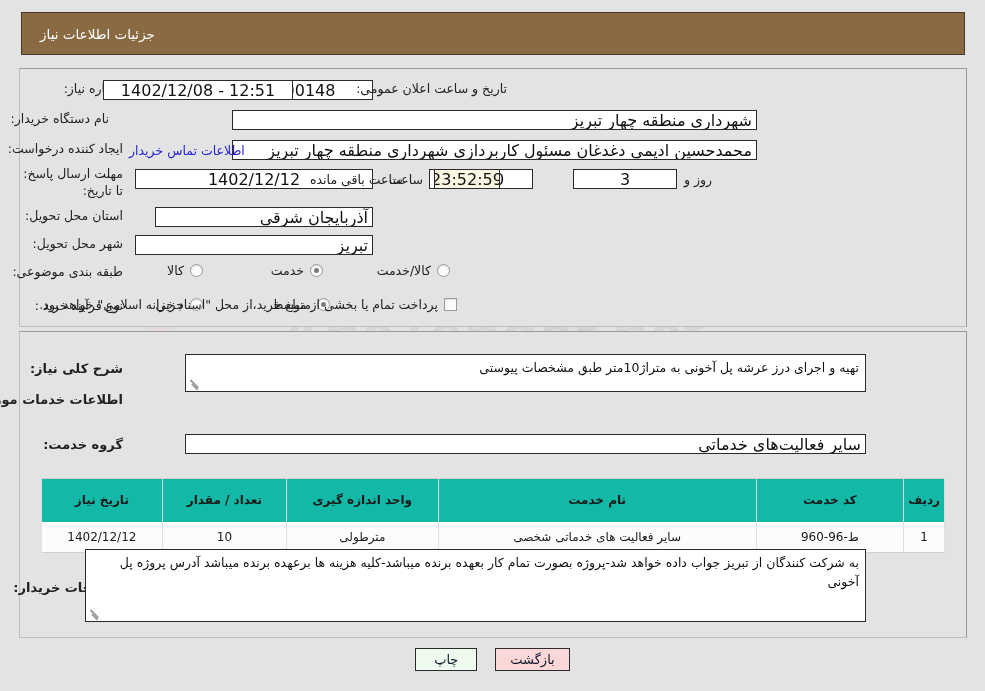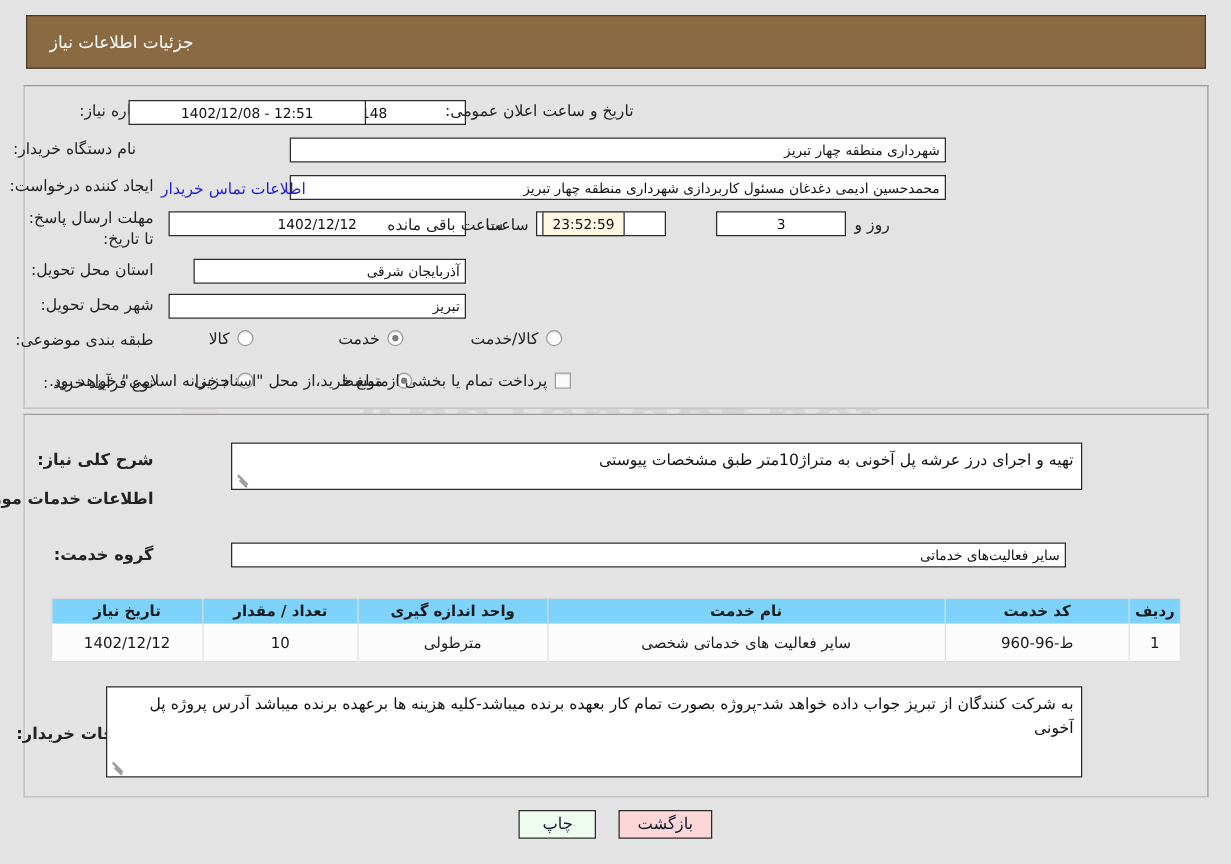--- a/index.html
+++ b/index.html
@@ -74,21 +74,21 @@
     font-size: 12.5px;
     color: #222;
     white-space: nowrap;
     text-align: right;
   }
   .lbl-bold { font-weight: bold; font-size: 13px; }
   .box {
     background: #ffffff;
     border: 1px solid #2b2b2b;
     height: 20px;
-    font-size: 11px;
+    font-size: 16px;
     color: #111;
     display: flex;
     align-items: center;
     padding: 0 4px;
     overflow: hidden;
     white-space: nowrap;
   }
   .box.num { justify-content: center; font-family: "DejaVu Sans", sans-serif; }
   .box.rt  { justify-content: flex-start; }
   .box.cream { background: #fbf7e3; }
@@ -164,25 +164,25 @@
     position: absolute;
     left: 41px; top: 478px;
     width: 904px;
     border-collapse: collapse;
     font-size: 12px;
     background: #fdfdfd;
     border: 1px solid #cfcfcf;
     z-index: 3;
   }
   #svc-table th {
-    background: #7dd3fc;
+    background: #14b8a6;
     color: #1a1a1a;
     font-weight: bold;
     font-size: 12px;
-    height: 20px;
+    height: 43px;
     border-left: 1px solid #d8d8d8;
     border-right: 1px solid #d8d8d8;
     text-align: center;
     padding: 0 4px;
   }
   #svc-table td {
     background: #fcfcfc;
     height: 31px;
     text-align: center;
     border-left: 1px solid #e0e0e0;
@@ -322,21 +322,21 @@
 
   <span class="lbl lbl-bold" style="position:absolute; right:862px; top:361px; z-index:3;">شرح کلی نیاز:</span>
   <div class="ta" style="position:absolute; right:119px; left:185px; top:354px; height:38px; z-index:3;">
     <span>تهیه و اجرای درز عرشه پل آخونی به متراژ10متر طبق مشخصات پیوستی</span>
     <span class="grip"></span>
   </div>
 
   <span class="lbl lbl-bold" style="position:absolute; right:862px; top:392px; z-index:3;">اطلاعات خدمات مورد نیاز</span>
 
   <span class="lbl lbl-bold" style="position:absolute; right:862px; top:437px; z-index:3;">گروه خدمت:</span>
-  <div class="box rt" style="position:absolute; right:132px; left:185px; top:434px; z-index:3;">سایر فعالیت‌های خدماتی</div>
+  <div class="box rt" style="position:absolute; right:119px; left:185px; top:434px; z-index:3;">سایر فعالیت‌های خدماتی</div>
 
   <table id="svc-table">
     <thead>
       <tr>
         <th class="c-idx">ردیف</th>
         <th class="c-code">کد خدمت</th>
         <th class="c-name">نام خدمت</th>
         <th class="c-unit">واحد اندازه گیری</th>
         <th class="c-qty">تعداد / مقدار</th>
         <th class="c-date">تاریخ نیاز</th>

